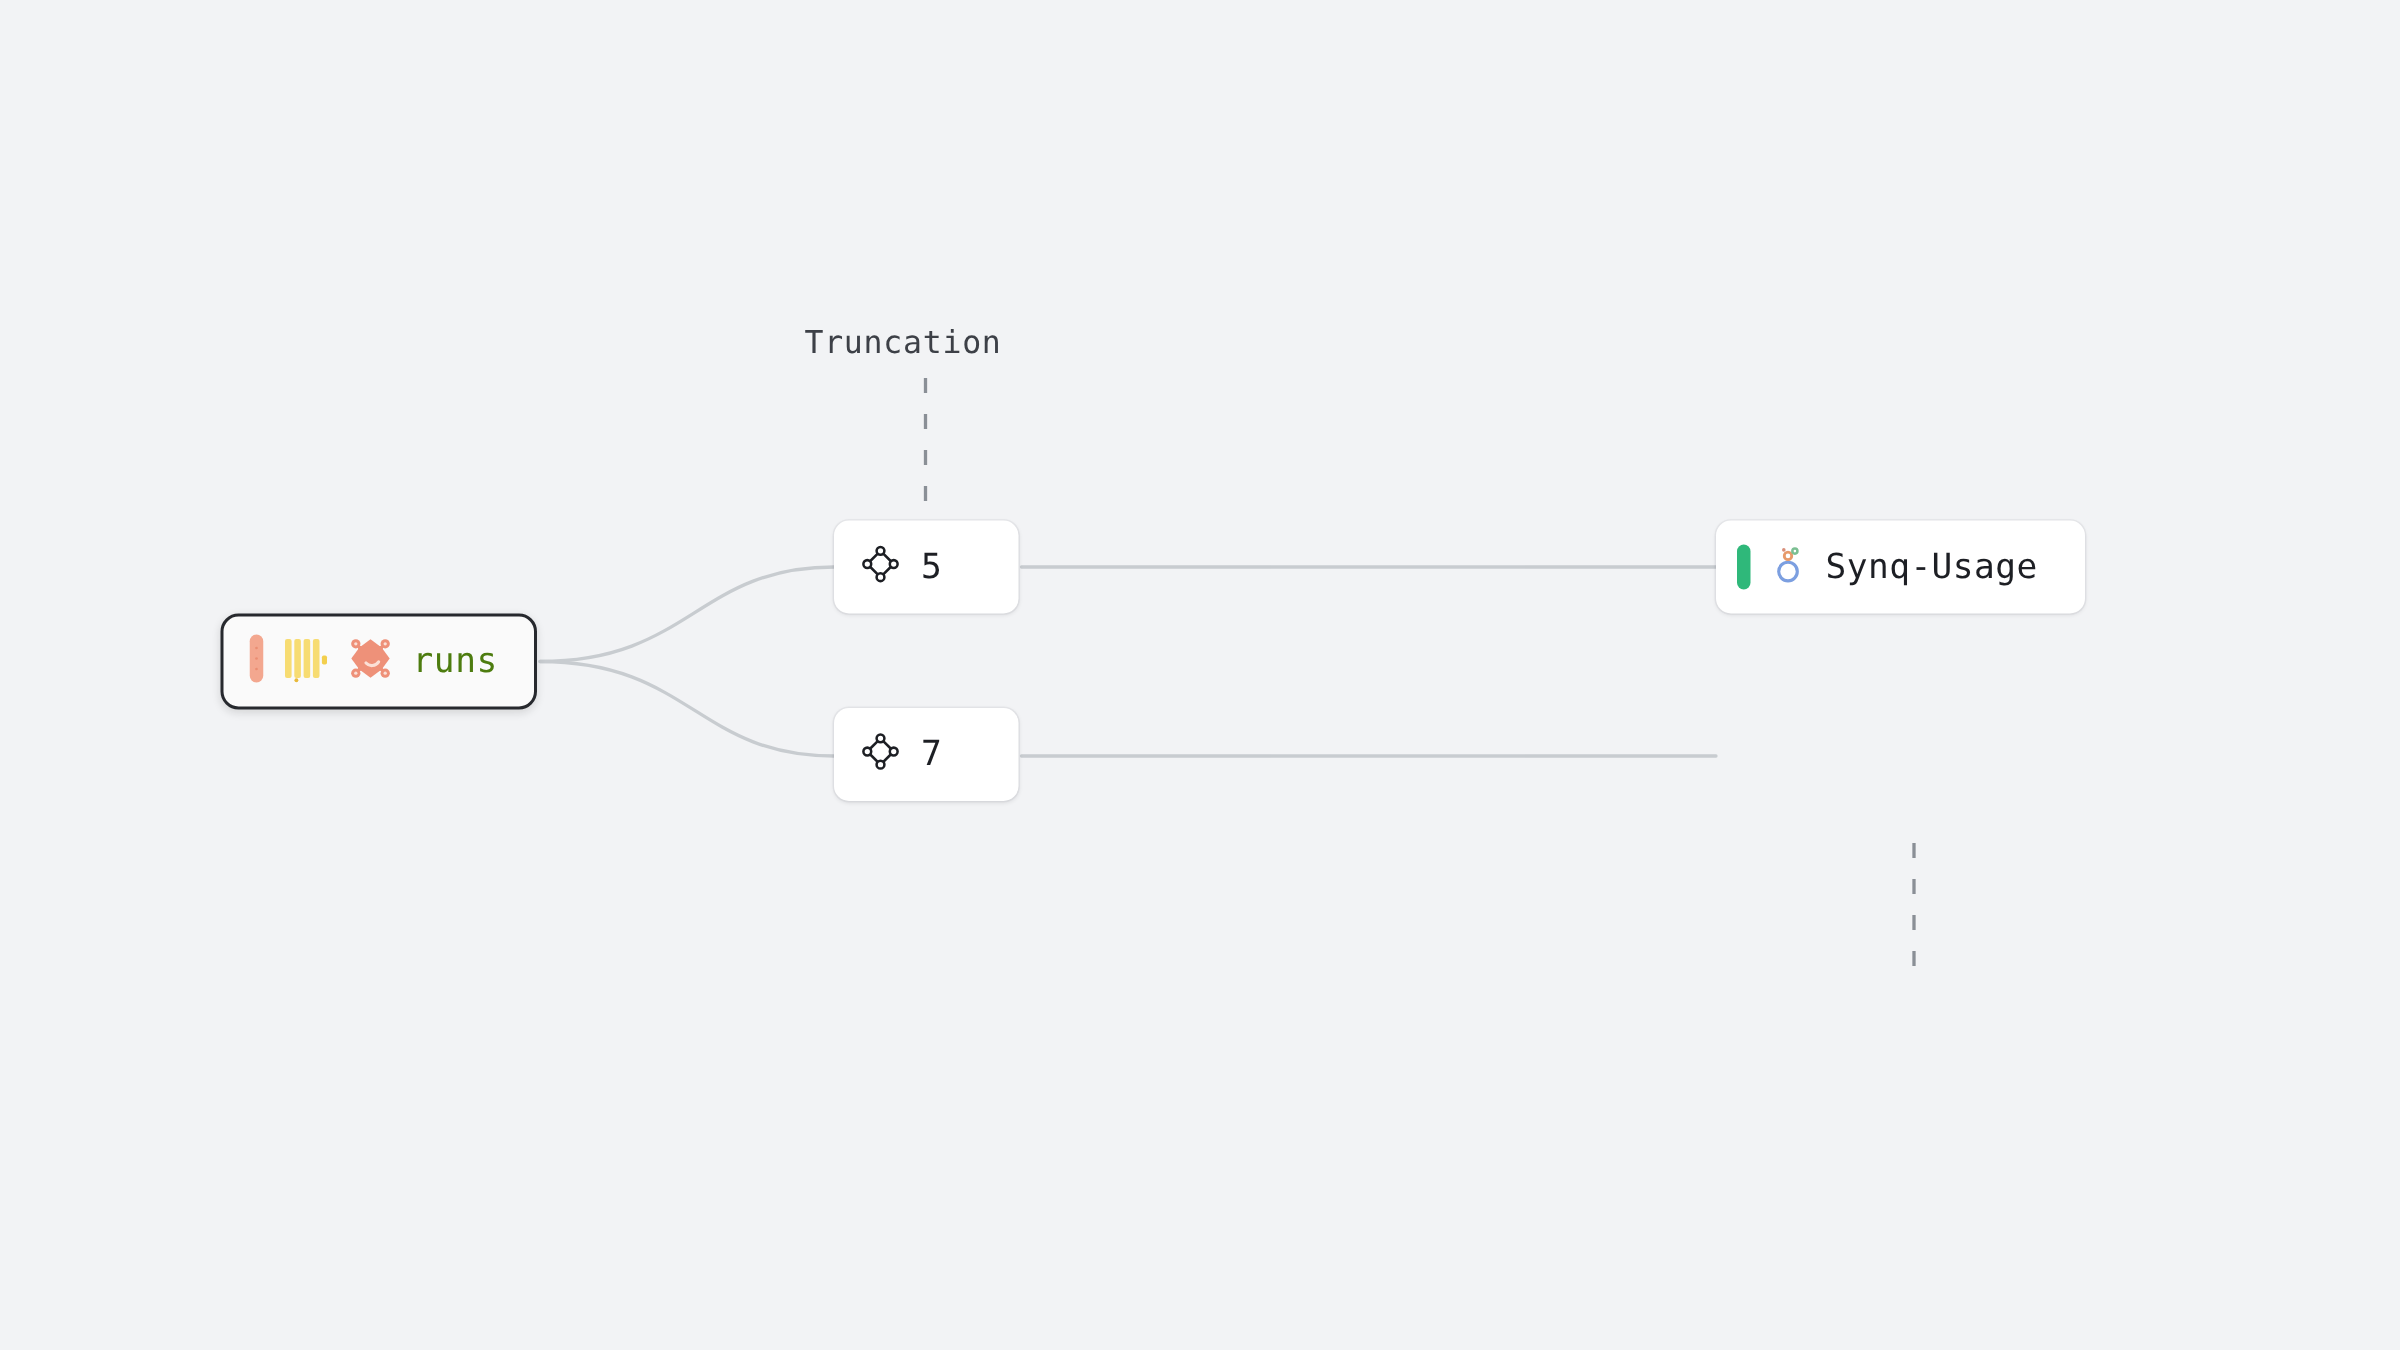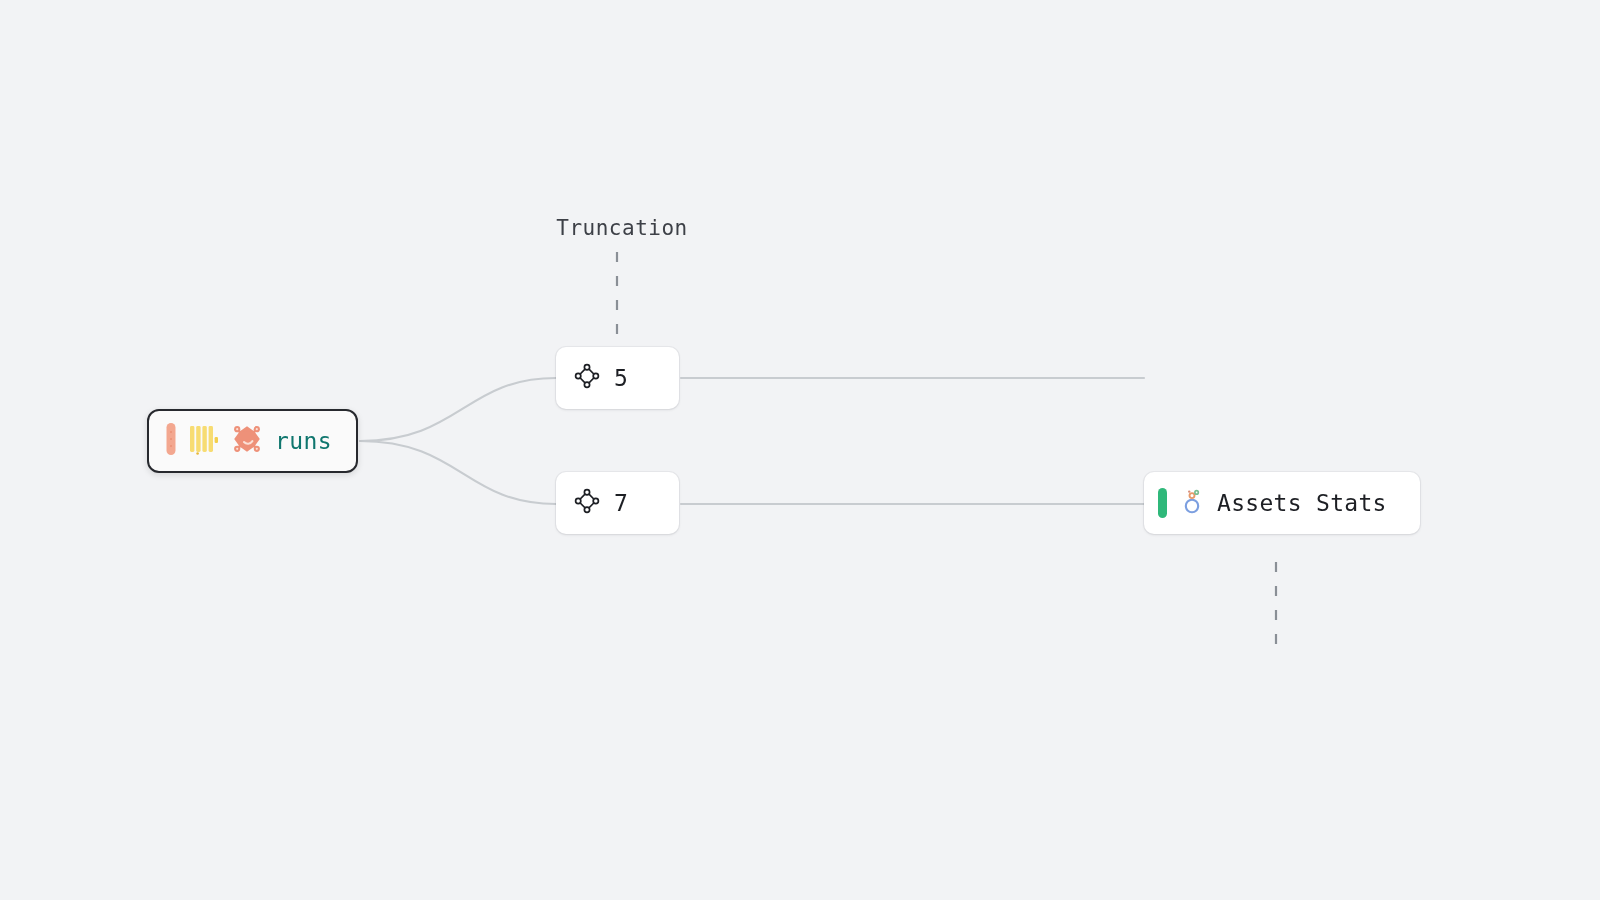--- a/index.html
+++ b/index.html
@@ -49,21 +49,21 @@
     height: 64px;
     border: 2px solid #27292e;
     background: #fafafa;
     border-radius: 12px;
     padding: 0 16px;
     gap: 12px;
     box-shadow: 0 2px 6px rgba(20,22,26,0.13);
   }
   .node-source .label {
     font-size: 23px;
-    color: #0f766e;
+    color: #4d7c0f;
     letter-spacing: 0.4px;
     white-space: nowrap;
   }
 
   
   .node-count {
     left: 556px;
     width: 123px;
     height: 62px;
     padding: 0 18px;
@@ -110,21 +110,21 @@
   .annotation {
     position: absolute;
     font-size: 21px;
     color: #3d4047;
     text-align: center;
     letter-spacing: 0.5px;
     line-height: 32px;
     white-space: pre;
   }
   #annotation-truncation {
-    left: 432px;
+    left: 412px;
     top: 212px;
     width: 380px;
   }
   #annotation-dashboards {
     left: 1086px;
     top: 652px;
     width: 380px;
   }
 </style>
 </head>
@@ -206,30 +206,30 @@
         <path d="M13 4.2 L21.8 13 L13 21.8 L4.2 13 Z" fill="none" stroke="#1d1f24" stroke-width="1.7" stroke-linejoin="round"></path>
         <circle cx="13" cy="4.2" r="2.6" fill="#ffffff" stroke="#1d1f24" stroke-width="1.7"></circle>
         <circle cx="21.8" cy="13" r="2.6" fill="#ffffff" stroke="#1d1f24" stroke-width="1.7"></circle>
         <circle cx="13" cy="21.8" r="2.6" fill="#ffffff" stroke="#1d1f24" stroke-width="1.7"></circle>
         <circle cx="4.2" cy="13" r="2.6" fill="#ffffff" stroke="#1d1f24" stroke-width="1.7"></circle>
       </svg>
     </span>
     <span class="label">7</span>
   </div>
 
-
-  <div class="node node-dash" id="node-assets-stats">
+  <div class="node node-dash" id="node-synq-usage">
     <span class="status-bar"></span>
     <span class="icon">
       <svg width="26" height="30" viewBox="0 0 26 30" xmlns="http://www.w3.org/2000/svg">
         <circle cx="13" cy="20" r="6.2" fill="none" stroke="#7c9fe0" stroke-width="2.1"></circle>
         <circle cx="13" cy="9.6" r="2.5" fill="none" stroke="#e79a6a" stroke-width="1.9"></circle>
         <circle cx="17.6" cy="6.4" r="1.7" fill="none" stroke="#7bbf92" stroke-width="1.7"></circle>
         <circle cx="10.2" cy="5.6" r="1.2" fill="#d98f7a"></circle>
       </svg>
     </span>
-    <span class="label">Assets Stats</span>
-  </div>
+    <span class="label">Synq-Usage</span>
+  </div>
+
 
   <div class="annotation" id="annotation-truncation">Truncation</div>
 
 
 </div>
 
 </body></html>

